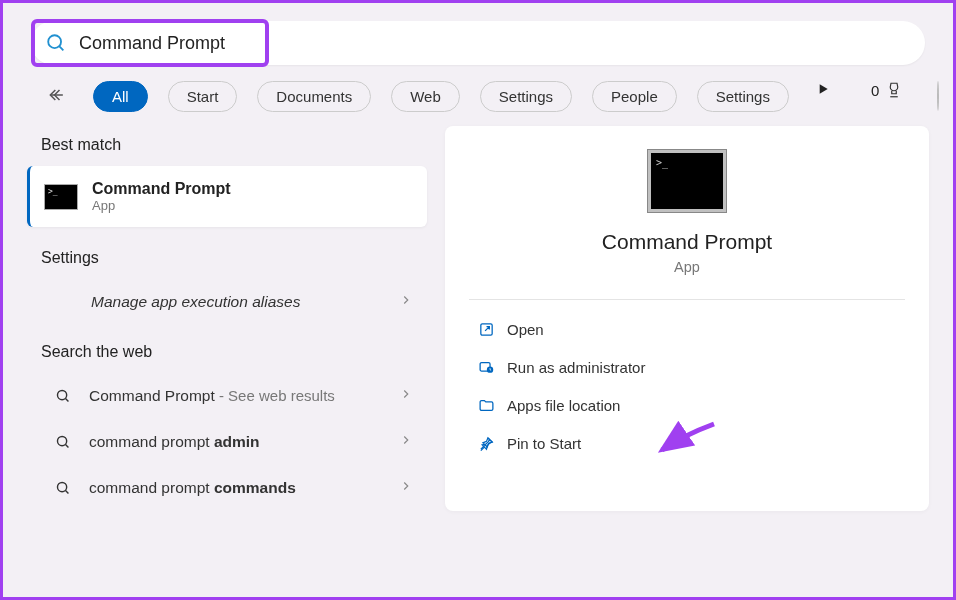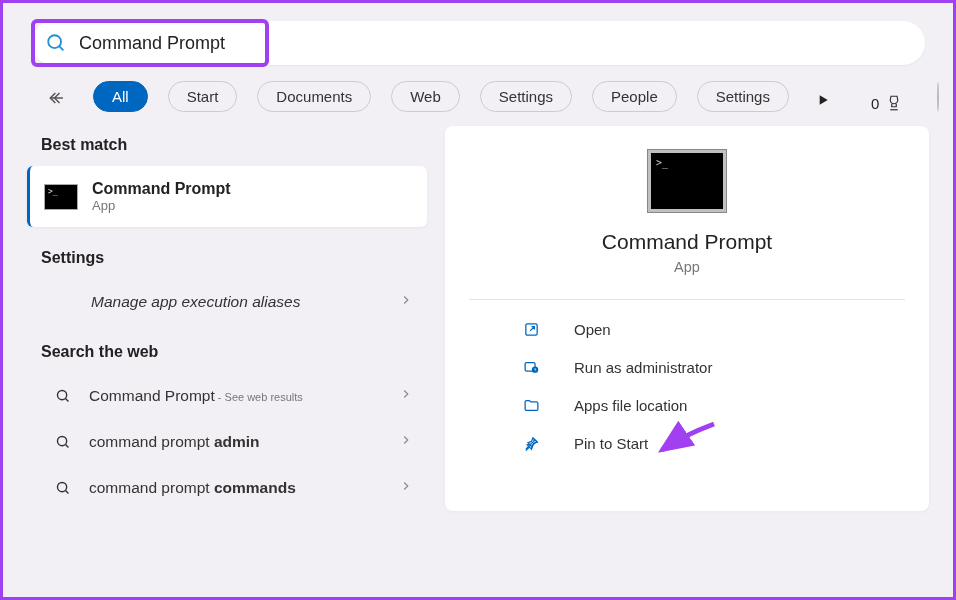--- a/index.html
+++ b/index.html
@@ -2,54 +2,54 @@
 <html><head>
 <meta charset="utf-8">
 <style>
   * { margin: 0; padding: 0; box-sizing: border-box; font-family: "Segoe UI", -apple-system, sans-serif; }
   body { width: 956px; height: 600px; background: #f3f0f5; border: 3px solid #a040f0; overflow: hidden; }
   .search-bar { margin: 18px 28px 10px 28px; height: 44px; background: #fff; border-radius: 22px; display: flex; align-items: center; padding: 0 14px; box-shadow: 0 1px 2px rgba(0,0,0,0.05); position: relative; }
   .search-highlight { position: absolute; left: 0; top: -2px; width: 238px; height: 48px; border: 4px solid #a040f0; border-radius: 6px; pointer-events: none; }
   .search-icon-svg { width: 22px; height: 22px; flex-shrink: 0; }
   .search-input { border: none; outline: none; font-size: 18px; margin-left: 12px; flex: 1; color: #222; }
 
-  .filter-row { display: flex; align-items: flex-end; gap: 20px; padding: 6px 28px 14px 44px; }
+  .filter-row { display: flex; align-items: flex-start; gap: 20px; padding: 6px 28px 14px 44px; }
   .back-arrow { width: 28px; height: 28px; display: flex; align-items: center; justify-content: center; cursor: default; color: #555; margin-right: 6px;}
   .pill { padding: 6px 18px; border-radius: 18px; font-size: 15px; color: #333; background: transparent; border: 1px solid #ccc; cursor: pointer; }
   .pill.active { background: #0067c0; color: #fff; border-color: #0067c0; }
   .play-arrow { margin-left: 6px; color: #222; cursor: pointer; }
   .filter-spacer { flex: 1; }
   .points { display: flex; align-items: center; gap: 6px; font-size: 15px; color: #222; margin-right: 14px;}
   .avatar { width: 30px; height: 30px; border-radius: 50%; background: linear-gradient(135deg, #c89060, #8a6040); border: 1px solid #bbb; margin-right: 10px; }
   .more-dots { font-size: 20px; color: #333; letter-spacing: 2px; cursor: pointer; margin-right: 14px;}
 
   .cols { display: flex; padding: 0 24px; gap: 18px; }
   .left { width: 400px; }
   .right { flex: 1; background: #fff; border-radius: 8px; padding: 24px 0 0 0; box-shadow: 0 1px 4px rgba(0,0,0,0.04); }
 
-  .section-h { font-weight: 700; font-size: 16px; color: #222; padding: 10px 14px 12px 14px; }
+  .section-h { font-weight: 400; font-size: 16px; color: #222; padding: 10px 14px 12px 14px; }
   .best-card { background: #fff; border-radius: 6px; padding: 14px 14px; display: flex; align-items: center; gap: 14px; border-left: 3px solid #0067c0; box-shadow: 0 1px 3px rgba(0,0,0,0.05);}
   .cmd-icon-sm { width: 34px; height: 26px; background: #000; border: 1px solid #aaa; position: relative; }
   .cmd-icon-sm::after { content: ">_"; color: #ddd; font-size: 8px; position: absolute; top: 2px; left: 3px; font-family: monospace; }
   .best-title { font-weight: 600; font-size: 16px; color: #222; }
   .best-sub { font-size: 13px; color: #777; }
 
   .settings-row, .web-row { display: flex; align-items: center; padding: 14px 14px 14px 24px; font-size: 15.5px; color: #333; cursor: pointer; }
   .row-icon { width: 24px; display: flex; justify-content: center; color: #444; }
   .row-text { flex: 1; margin-left: 14px; }
-  .row-text .hint { color: #777; font-size: 11px; }
+  .row-text .hint { color: #777; font-size: 15px; }
   .chev { color: #888; }
 
   .preview-icon-wrap { display: flex; justify-content: center; }
   .preview-icon { width: 78px; height: 62px; background: #000; border: 3px solid #c0c0c0; box-shadow: 0 0 0 1px #888; position: relative; }
   .preview-icon::after { content: ">_"; color: #ccc; font-size: 10px; position: absolute; top: 4px; left: 5px; font-family: monospace;}
   .preview-title { text-align: center; font-size: 21px; font-weight: 500; color: #222; margin-top: 18px; }
   .preview-sub { text-align: center; font-size: 14.5px; color: #777; margin-top: 5px; }
   .divider { border-top: 1px solid #e4e4e4; margin: 24px 24px 10px 24px; }
-  .action { display: flex; align-items: center; gap: 34px; padding: 10px 40px; font-size: 15px; color: #333; cursor: pointer; margin-left: 37px; }
+  .action { display: flex; align-items: center; gap: 12px; padding: 10px 32px; font-size: 15px; color: #333; cursor: pointer; }
   .action-icon { width: 18px; height: 18px; color: #0067c0; display: flex; align-items: center; justify-content: center; }
 
   .arrow-annot { position: absolute; left: 654px; top: 420px; pointer-events: none; }
 </style>
 </head>
 <body>
 
 <div class="search-bar">
   <div class="search-highlight"></div>
   <svg class="search-icon-svg" viewBox="0 0 24 24" fill="none" stroke="#2090d0" stroke-width="2">

